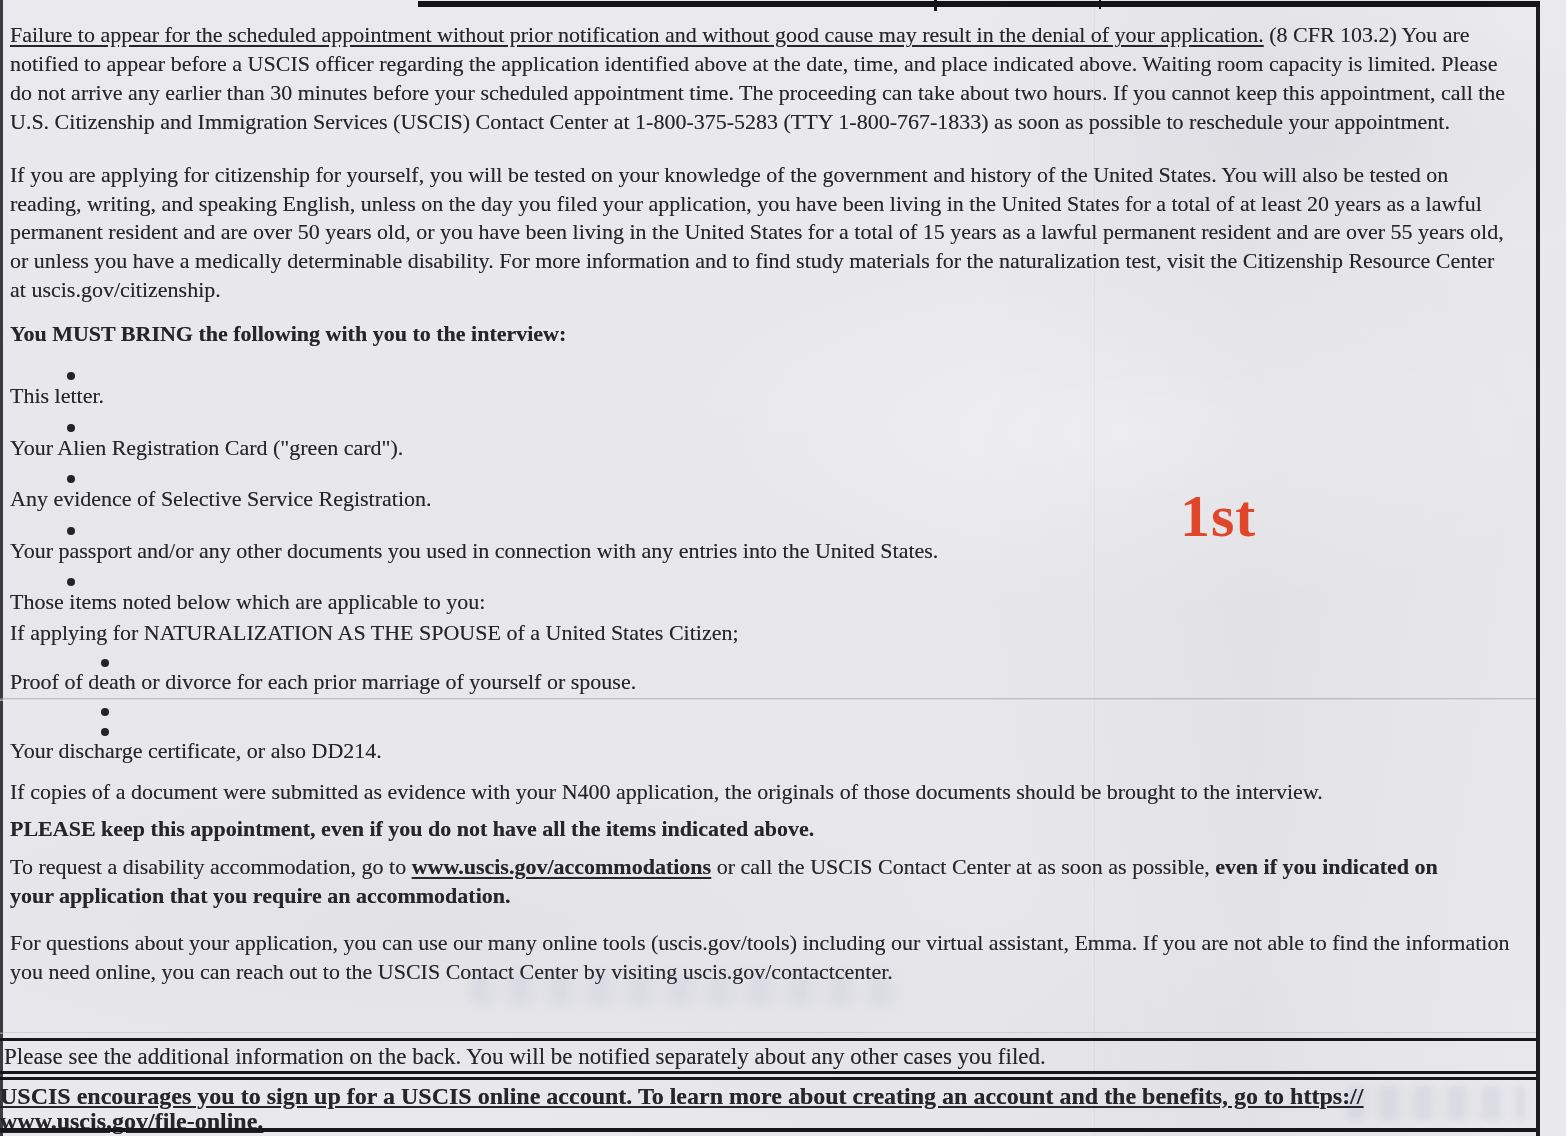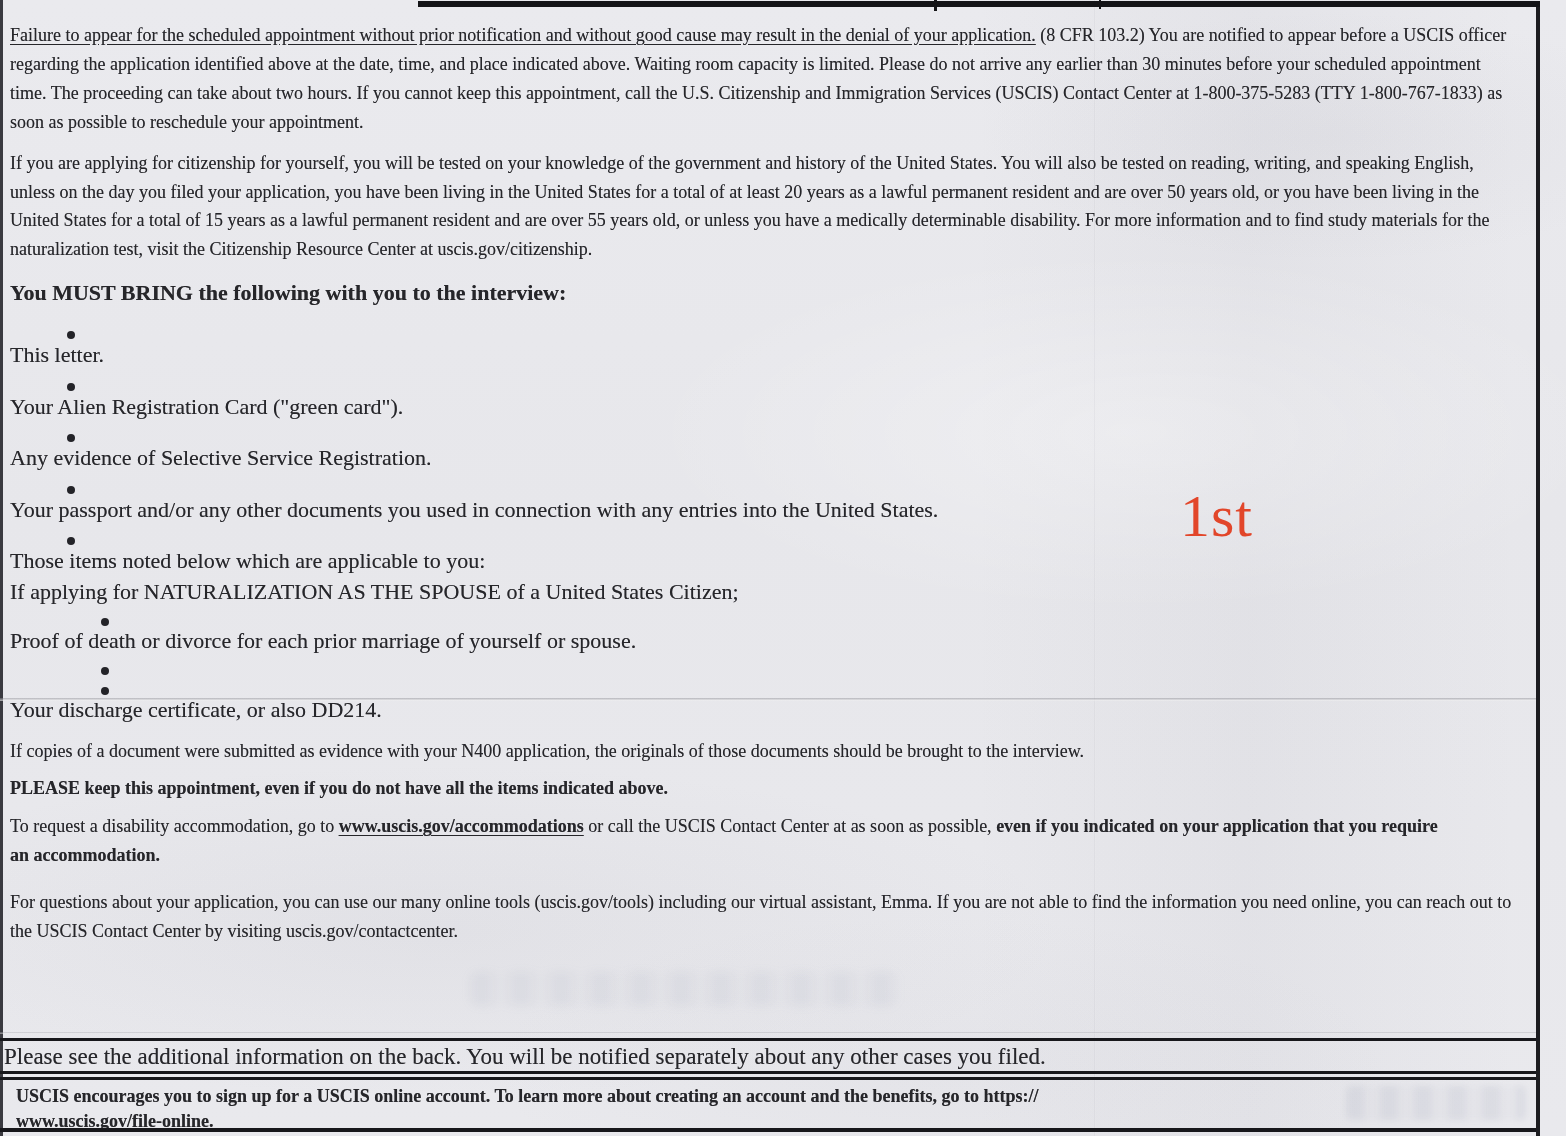--- a/index.html
+++ b/index.html
@@ -46,63 +46,63 @@
     filter:blur(4px); border-radius:8px;
   }
   .smudge2 {
     position:absolute; left:1346px; top:1086px; width:180px; height:34px;
     background:repeating-linear-gradient(90deg, rgba(110,120,150,0.10) 0 18px, rgba(110,120,150,0.03) 18px 34px);
     filter:blur(3px); border-radius:6px;
   }
 
   
   .content { position:absolute; left:10px; top:0; width:1502px; }
-  .body-p { margin:0; font-size:18px; line-height:28.9px; text-shadow:0 0 0.6px rgba(35,35,42,0.45); }
+  .body-p { margin:0; font-size:22px; line-height:28.9px; text-shadow:0 0 0.6px rgba(35,35,42,0.45); }
   .u { text-decoration:underline; text-underline-offset:3px; }
   .b { font-weight:bold; }
   .bu { font-weight:bold; text-decoration:underline; text-underline-offset:3px; }
 
   #p1 { margin-top:21px; }
-  #p2 { margin-top:12px; }
+  #p2 { margin-top:24px; }
   .section-heading { margin:14px 0 12px 0; font-size:22px; line-height:29px; font-weight:bold; text-shadow:0 0 0.6px rgba(25,25,30,0.5); }
   .if-line { margin:0; font-size:22px; line-height:29px; text-shadow:0 0 0.6px rgba(35,35,42,0.45); }
   .blist { margin:0; }
   .blist.first { margin-top:4px; }
   .li { display:flex; align-items:flex-start; font-size:22px; line-height:31.5px; text-shadow:0 0 0.6px rgba(35,35,42,0.45);flex-direction:column; }
   .li.sp { line-height:29.5px; }
   .li.af { line-height:30px; }
   .dot { flex:0 0 auto; width:8px; height:8px; border-radius:50%; background:#232328; margin-top:12px; }
   .lvl1 .dot { margin-left:57px; margin-right:22px; }
   .lvl2 .dot { margin-left:91px; margin-right:24px; }
   #copies { margin-top:12px; }
   #keep { margin-top:8px; font-weight:bold; }
   #accommodation { margin-top:9px; max-width:1432px; }
   #questions { margin-top:18px; }
 
   
   .stamp {
     position:absolute; left:1180px; top:486px;
     font-family:"Liberation Serif", serif;
-    font-size:60px; font-weight:normal; line-height:60px;
+    font-size:60px; font-weight:bold; line-height:60px;
     color:#e2462a; letter-spacing:1px;
   }
 
   
   .rule { position:absolute; left:0; background:#17171b; }
   .rule.a { top:1038px; height:3px; width:1536px; }
   .rule.b1 { top:1071px; height:3px; width:1536px; }
   .rule.b2 { top:1077px; height:3px; width:1536px; }
   .rule.c { top:1128px; height:4px; width:1536px; }
   .footer-row1 {
     position:absolute; left:4px; top:1043px; width:1500px;
     font-size:23px; line-height:27px; text-shadow:0 0 0.6px rgba(35,35,42,0.45);
   }
   .footer-row2 {
-    position:absolute; left:16px; top:1084px; width:1500px;
-    font-size:18px; line-height:24.5px; font-weight:bold; text-shadow:0 0 0.6px rgba(25,25,30,0.5);
+    position:absolute; left:0; top:1084px; width:1500px;
+    font-size:24px; line-height:24.5px; font-weight:bold; text-shadow:0 0 0.6px rgba(25,25,30,0.5);text-decoration:underline;
   }
 </style>
 </head>
 <body>
 
 <div class="texture"></div>
 <div class="crease-v"></div>
 
 <div class="border-left"></div>
 <div class="border-right"></div>

